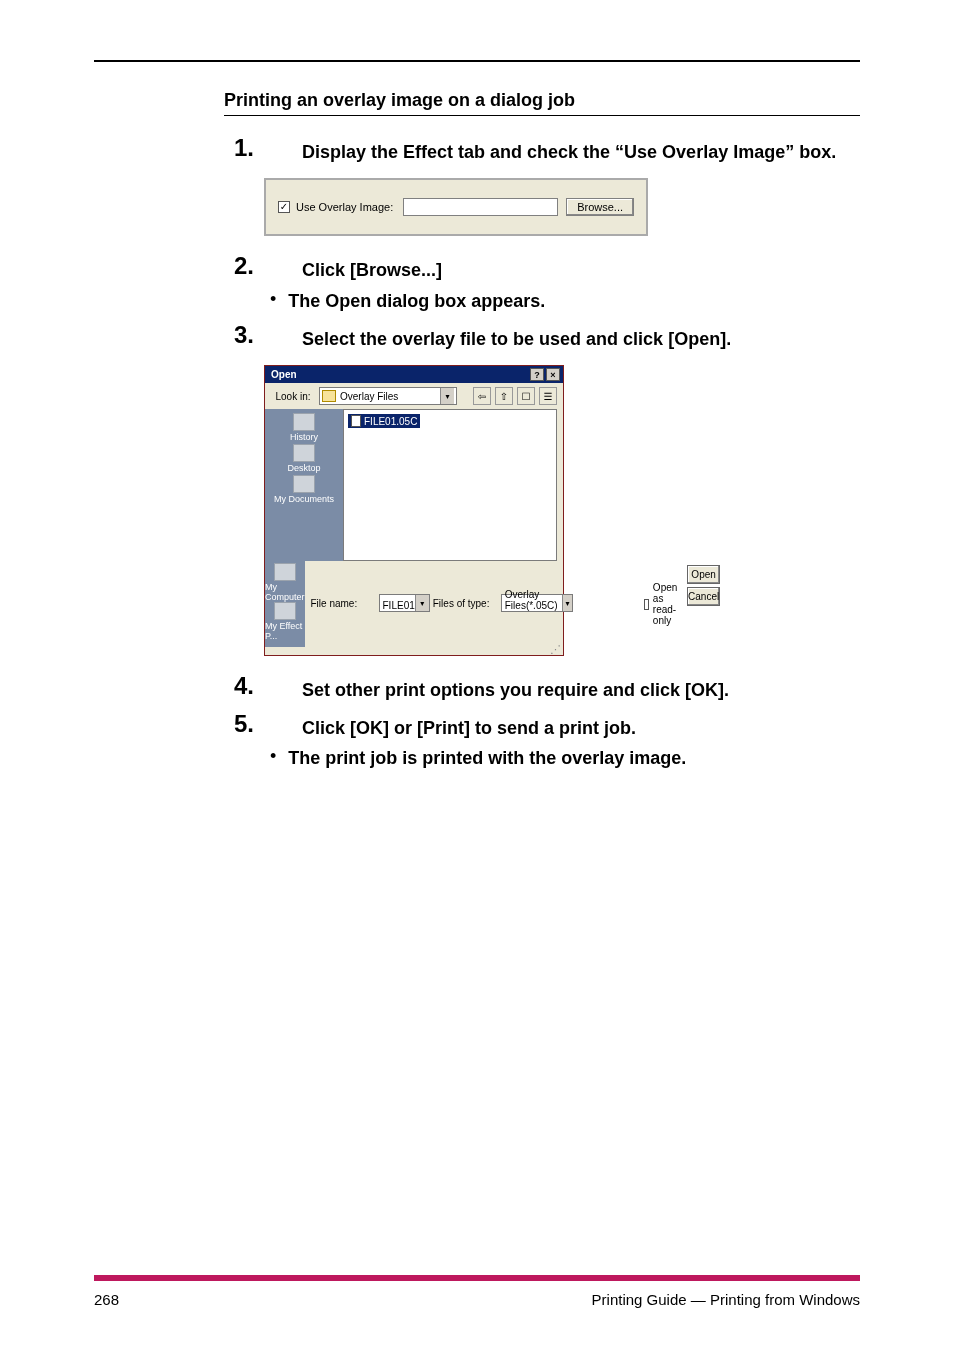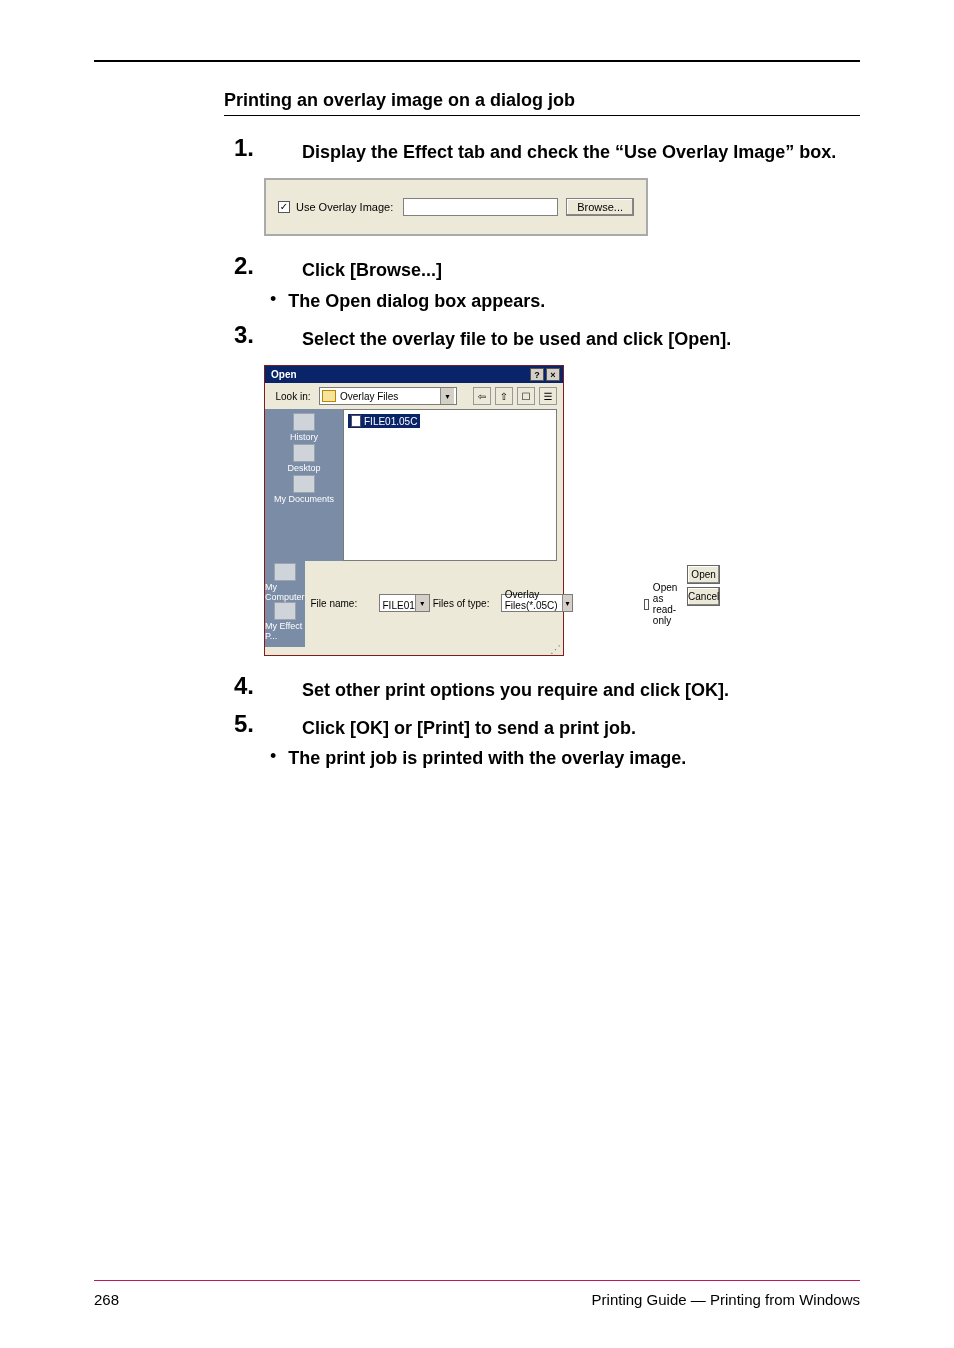--- a/index.html
+++ b/index.html
@@ -253,21 +253,21 @@
     text-align: right;
     padding: 0 3px 2px 0;
     color: #888;
     font-size: 11px;
     line-height: 0.5;
     letter-spacing: -1px;
   }
 
   .footer {
     margin-top: auto;
-    border-top: 1px solid #be185d;
+    border-top: 6px solid #be185d;
     padding-top: 10px;
     display: flex;
     justify-content: space-between;
     font-size: 15px;
     text-align: center;
   }
 </style>
 </head>
 <body>
 

